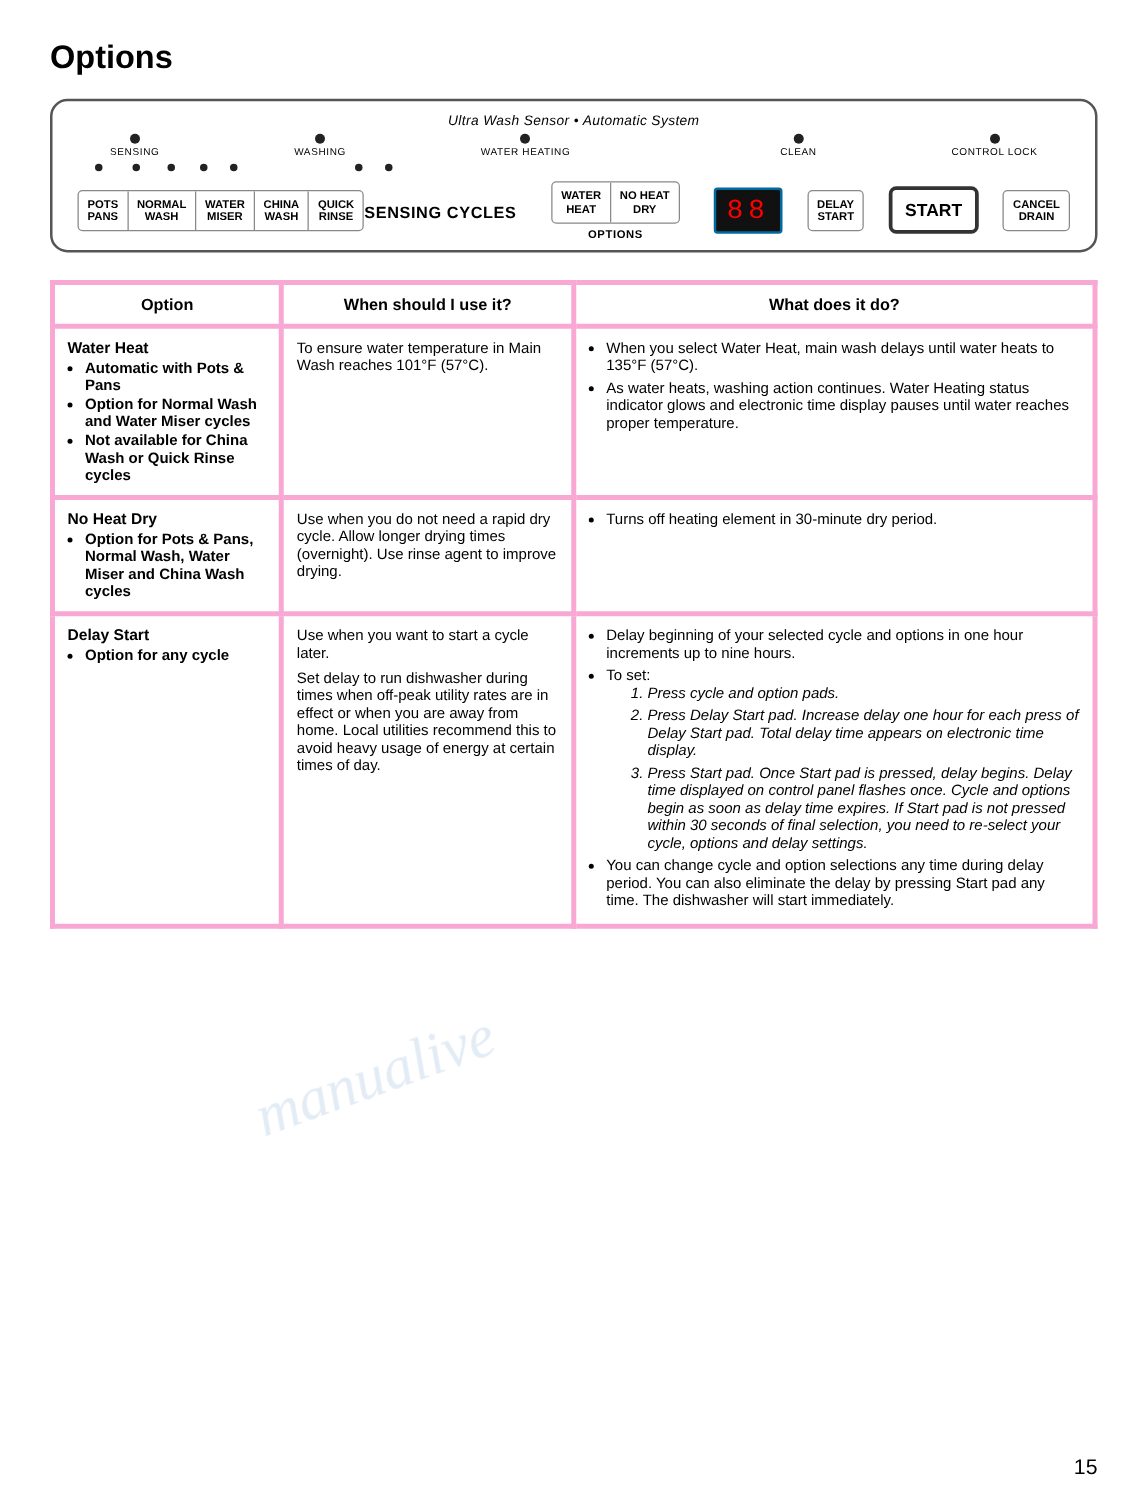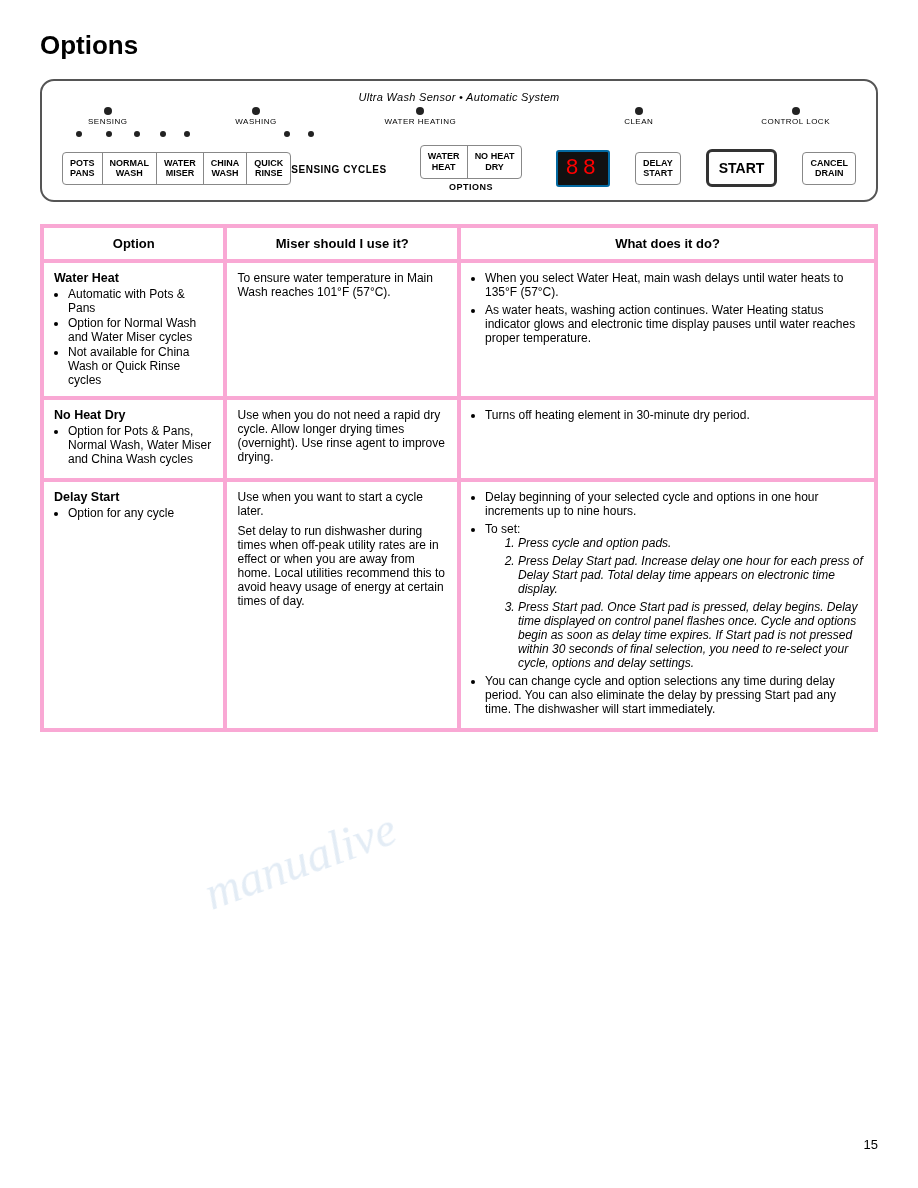--- a/index.html
+++ b/index.html
@@ -46,21 +46,21 @@
       padding: 5px 7px;
       font-size: 9px;
       text-align: center;
       font-weight: bold;
       line-height: 1.2;
       border-right: 1px solid #888;
       min-width: 38px;
     }
     .cycle-btn:last-child { border-right: none; }
     .sensing-label {
-      font-size: 10px;
+      font-size: 13px;
       margin-top: 3px;
       letter-spacing: 0.5px;
       font-weight: bold;
     }
 
     
     .options-section {
       display: flex;
       flex-direction: column;
       align-items: center;
@@ -164,20 +164,21 @@
       width: 28%;
     }
     .options-table td.what-col {
       width: 50%;
     }
     .option-name {
       font-weight: bold;
     }
     .option-bullets {
       margin-top: 2px;
+      font-weight: bold;
     }
     .option-bullets li {
       list-style: disc;
       margin-left: 14px;
       margin-bottom: 1px;
       font-size: 12px;
     }
     .what-bullets li {
       list-style: disc;
       margin-left: 14px;
@@ -209,23 +210,23 @@
       transform: rotate(-20deg);
       pointer-events: none;
       font-style: italic;
       font-family: Georgia, serif;
       z-index: 10;
     }
 
     
     .page-number {
       position: fixed;
-      bottom: 36px;
+      bottom: 4px;
       right: 40px;
-      font-size: 13px;
+      font-size: 17px;
     }
 
     
     .top-indicators {
       display: flex;
       justify-content: space-between;
       padding: 0 30px 0 30px;
       align-items: flex-end;
       margin-bottom: 2px;
     }
@@ -361,21 +362,21 @@
       <span>CANCEL</span><br>
       <span>DRAIN</span>
     </div>
   </div>
 </div>
 
 <table class="options-table">
   <thead>
     <tr>
       <th class="option-col">Option</th>
-      <th class="when-col">Miser should I use it?</th>
+      <th class="when-col">When should I use it?</th>
       <th class="what-col">What does it do?</th>
     </tr>
   </thead>
   <tbody>
 
     <tr>
       <td class="option-col">
         <div class="option-name">Water Heat</div>
         <ul class="option-bullets">
           <li>Automatic with Pots &amp; Pans</li>

